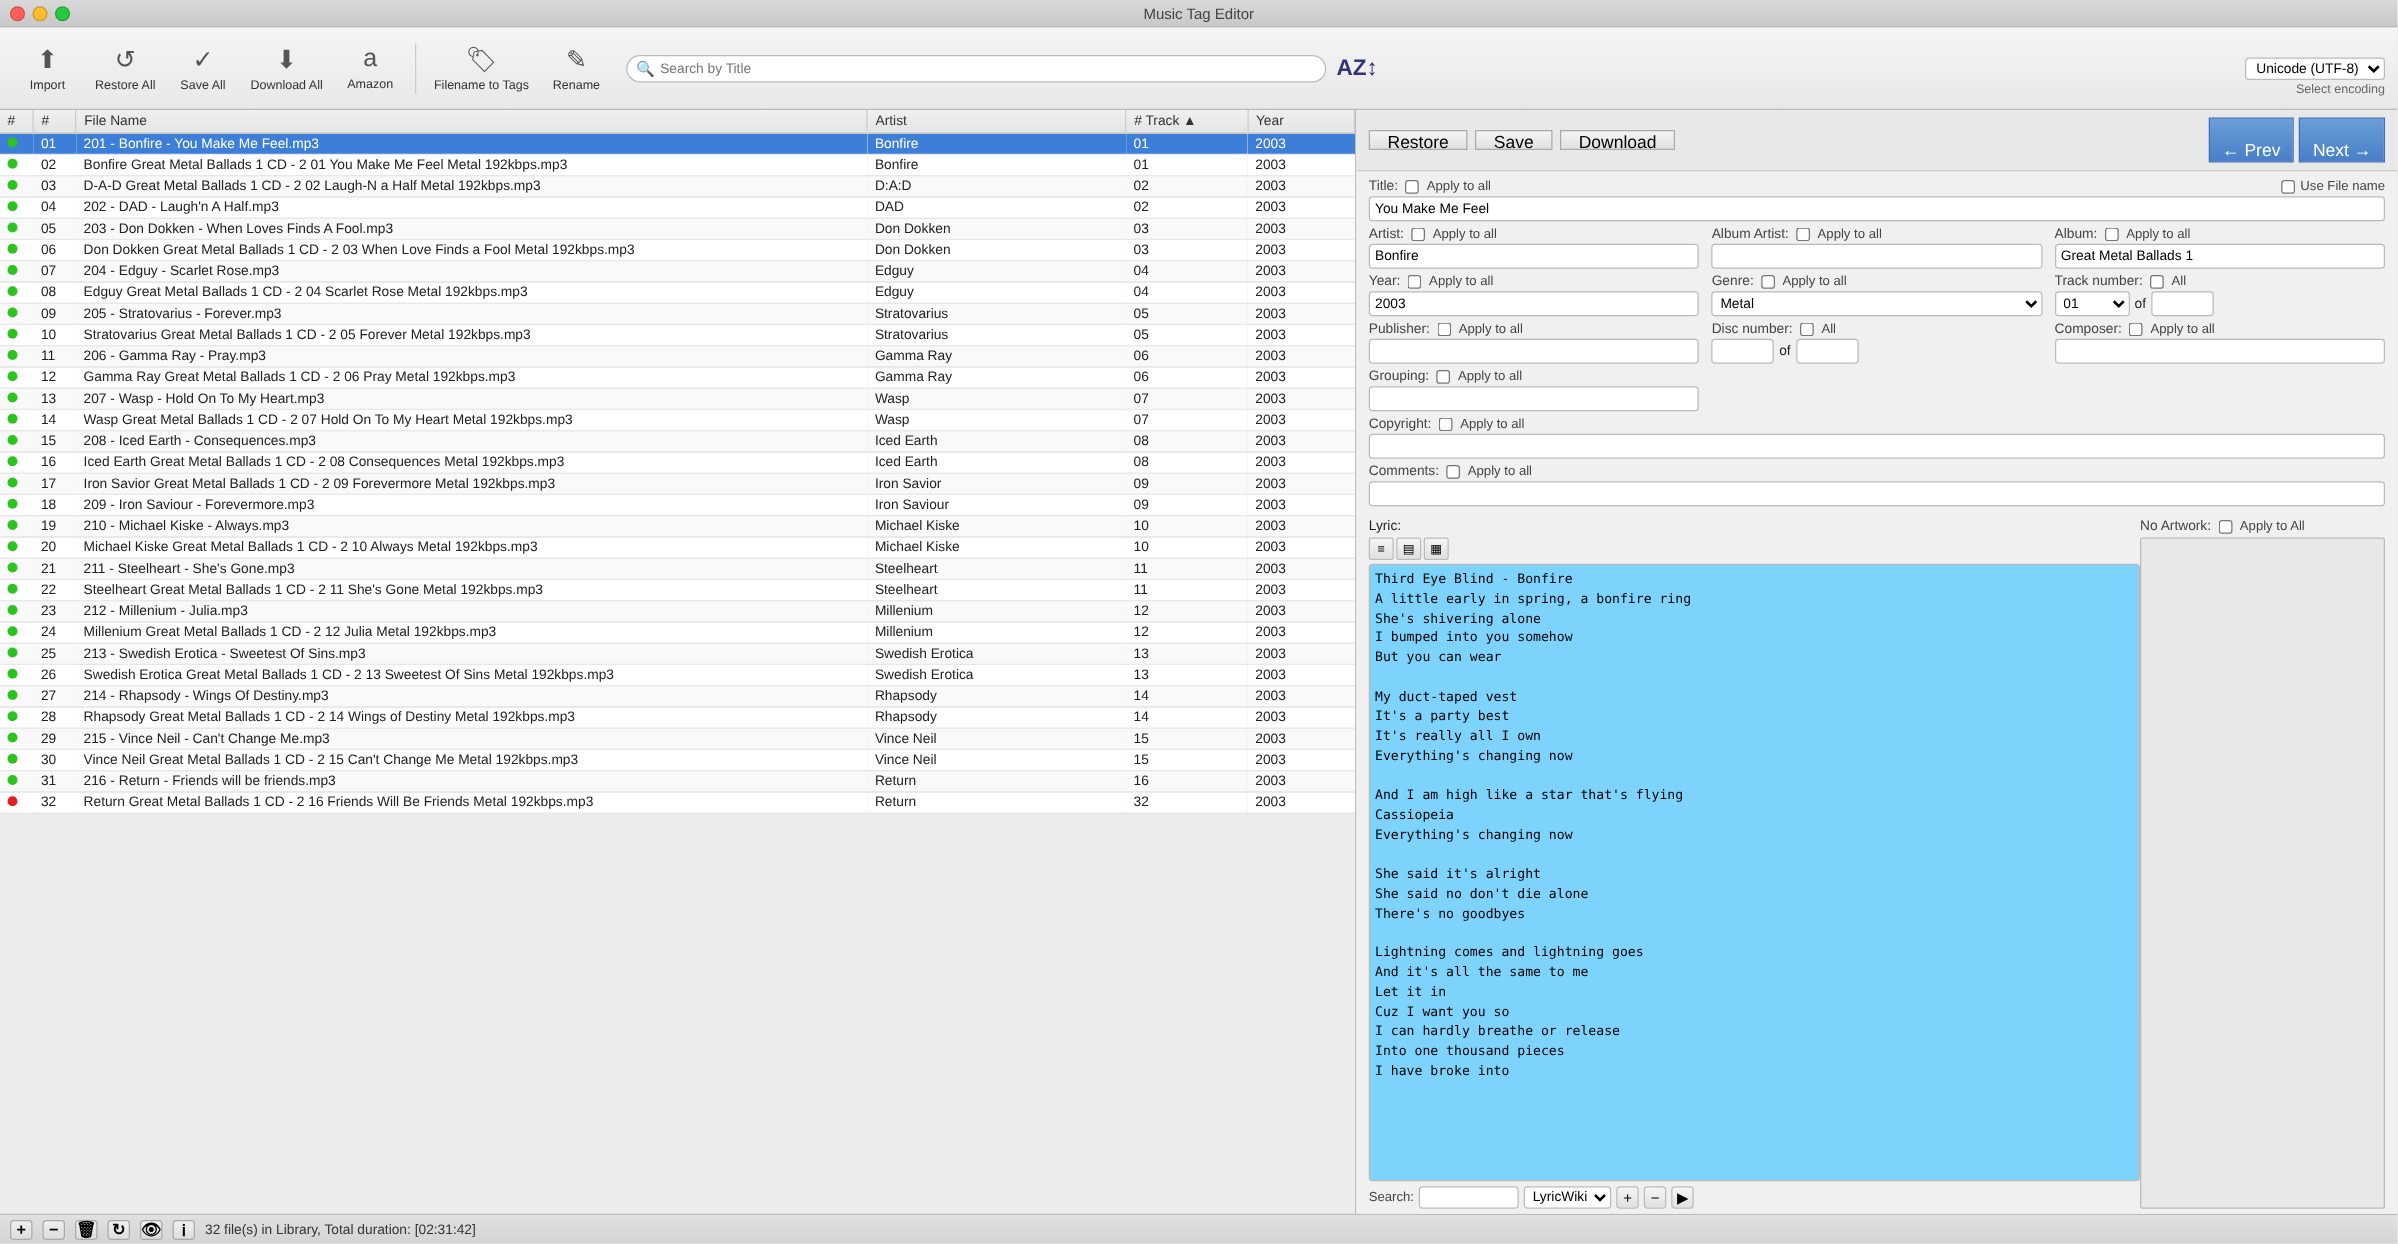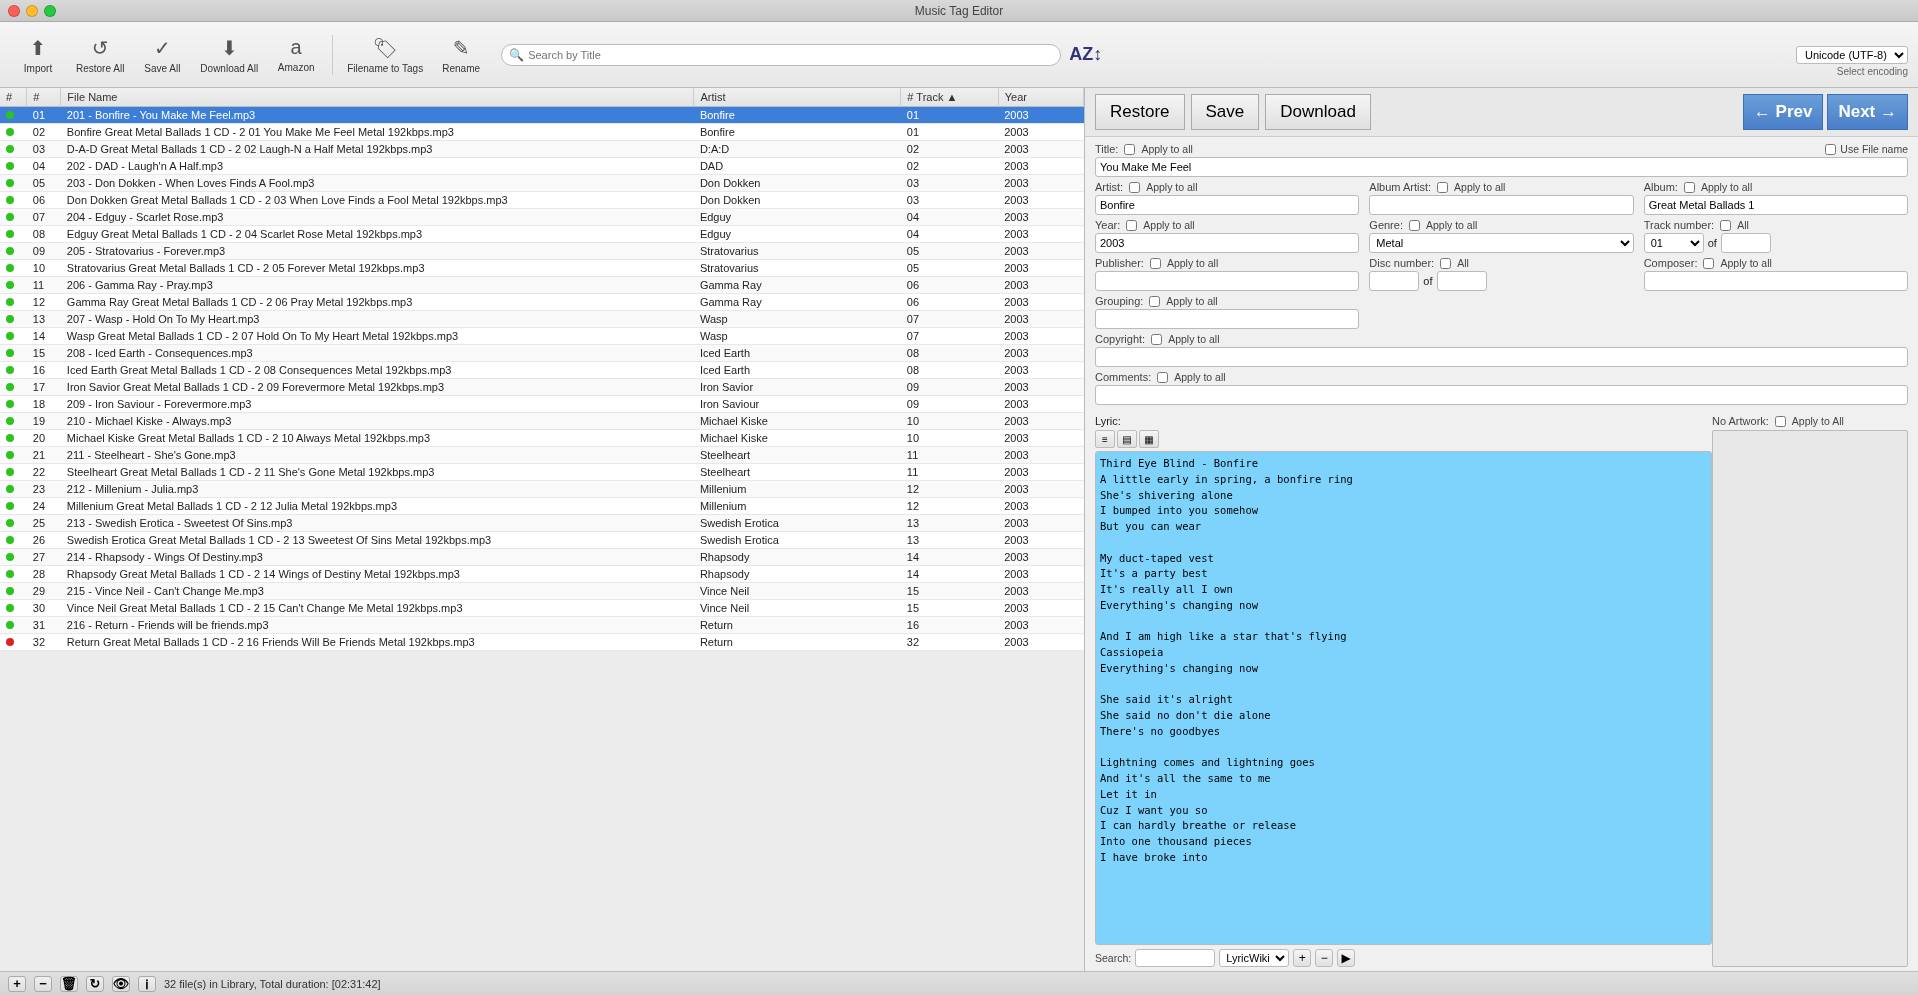--- a/index.html
+++ b/index.html
@@ -197,34 +197,33 @@
     
     .panel-top-btns {
       display: flex;
       align-items: center;
       padding: 6px 10px;
       border-bottom: 1px solid #ccc;
       background: #e8e8e8;
       gap: 6px;
     }
     .panel-btn {
-      height: 36px;
+      height: 16px;
       padding: 0 14px;
       border: 1px solid #aaa;
       border-radius: 0;
       background: linear-gradient(to bottom, #f5f5f5, #e0e0e0);
-      font-size: 17px;
+      font-size: 14px;
       cursor: pointer;
     }
     .panel-btn.nav-btn {
-      padding: 5px 10px;
+      padding: 17px 10px;
       background: linear-gradient(to bottom, #6a9fd8, #4a7ec8);
       color: white;
       border-color: #3a6eb8;
-      font-weight: bold;
     }
     .panel-top-right {
       margin-left: auto;
       display: flex;
       gap: 4px;
     }
 
     
     .encoding-area {
       position: absolute;

